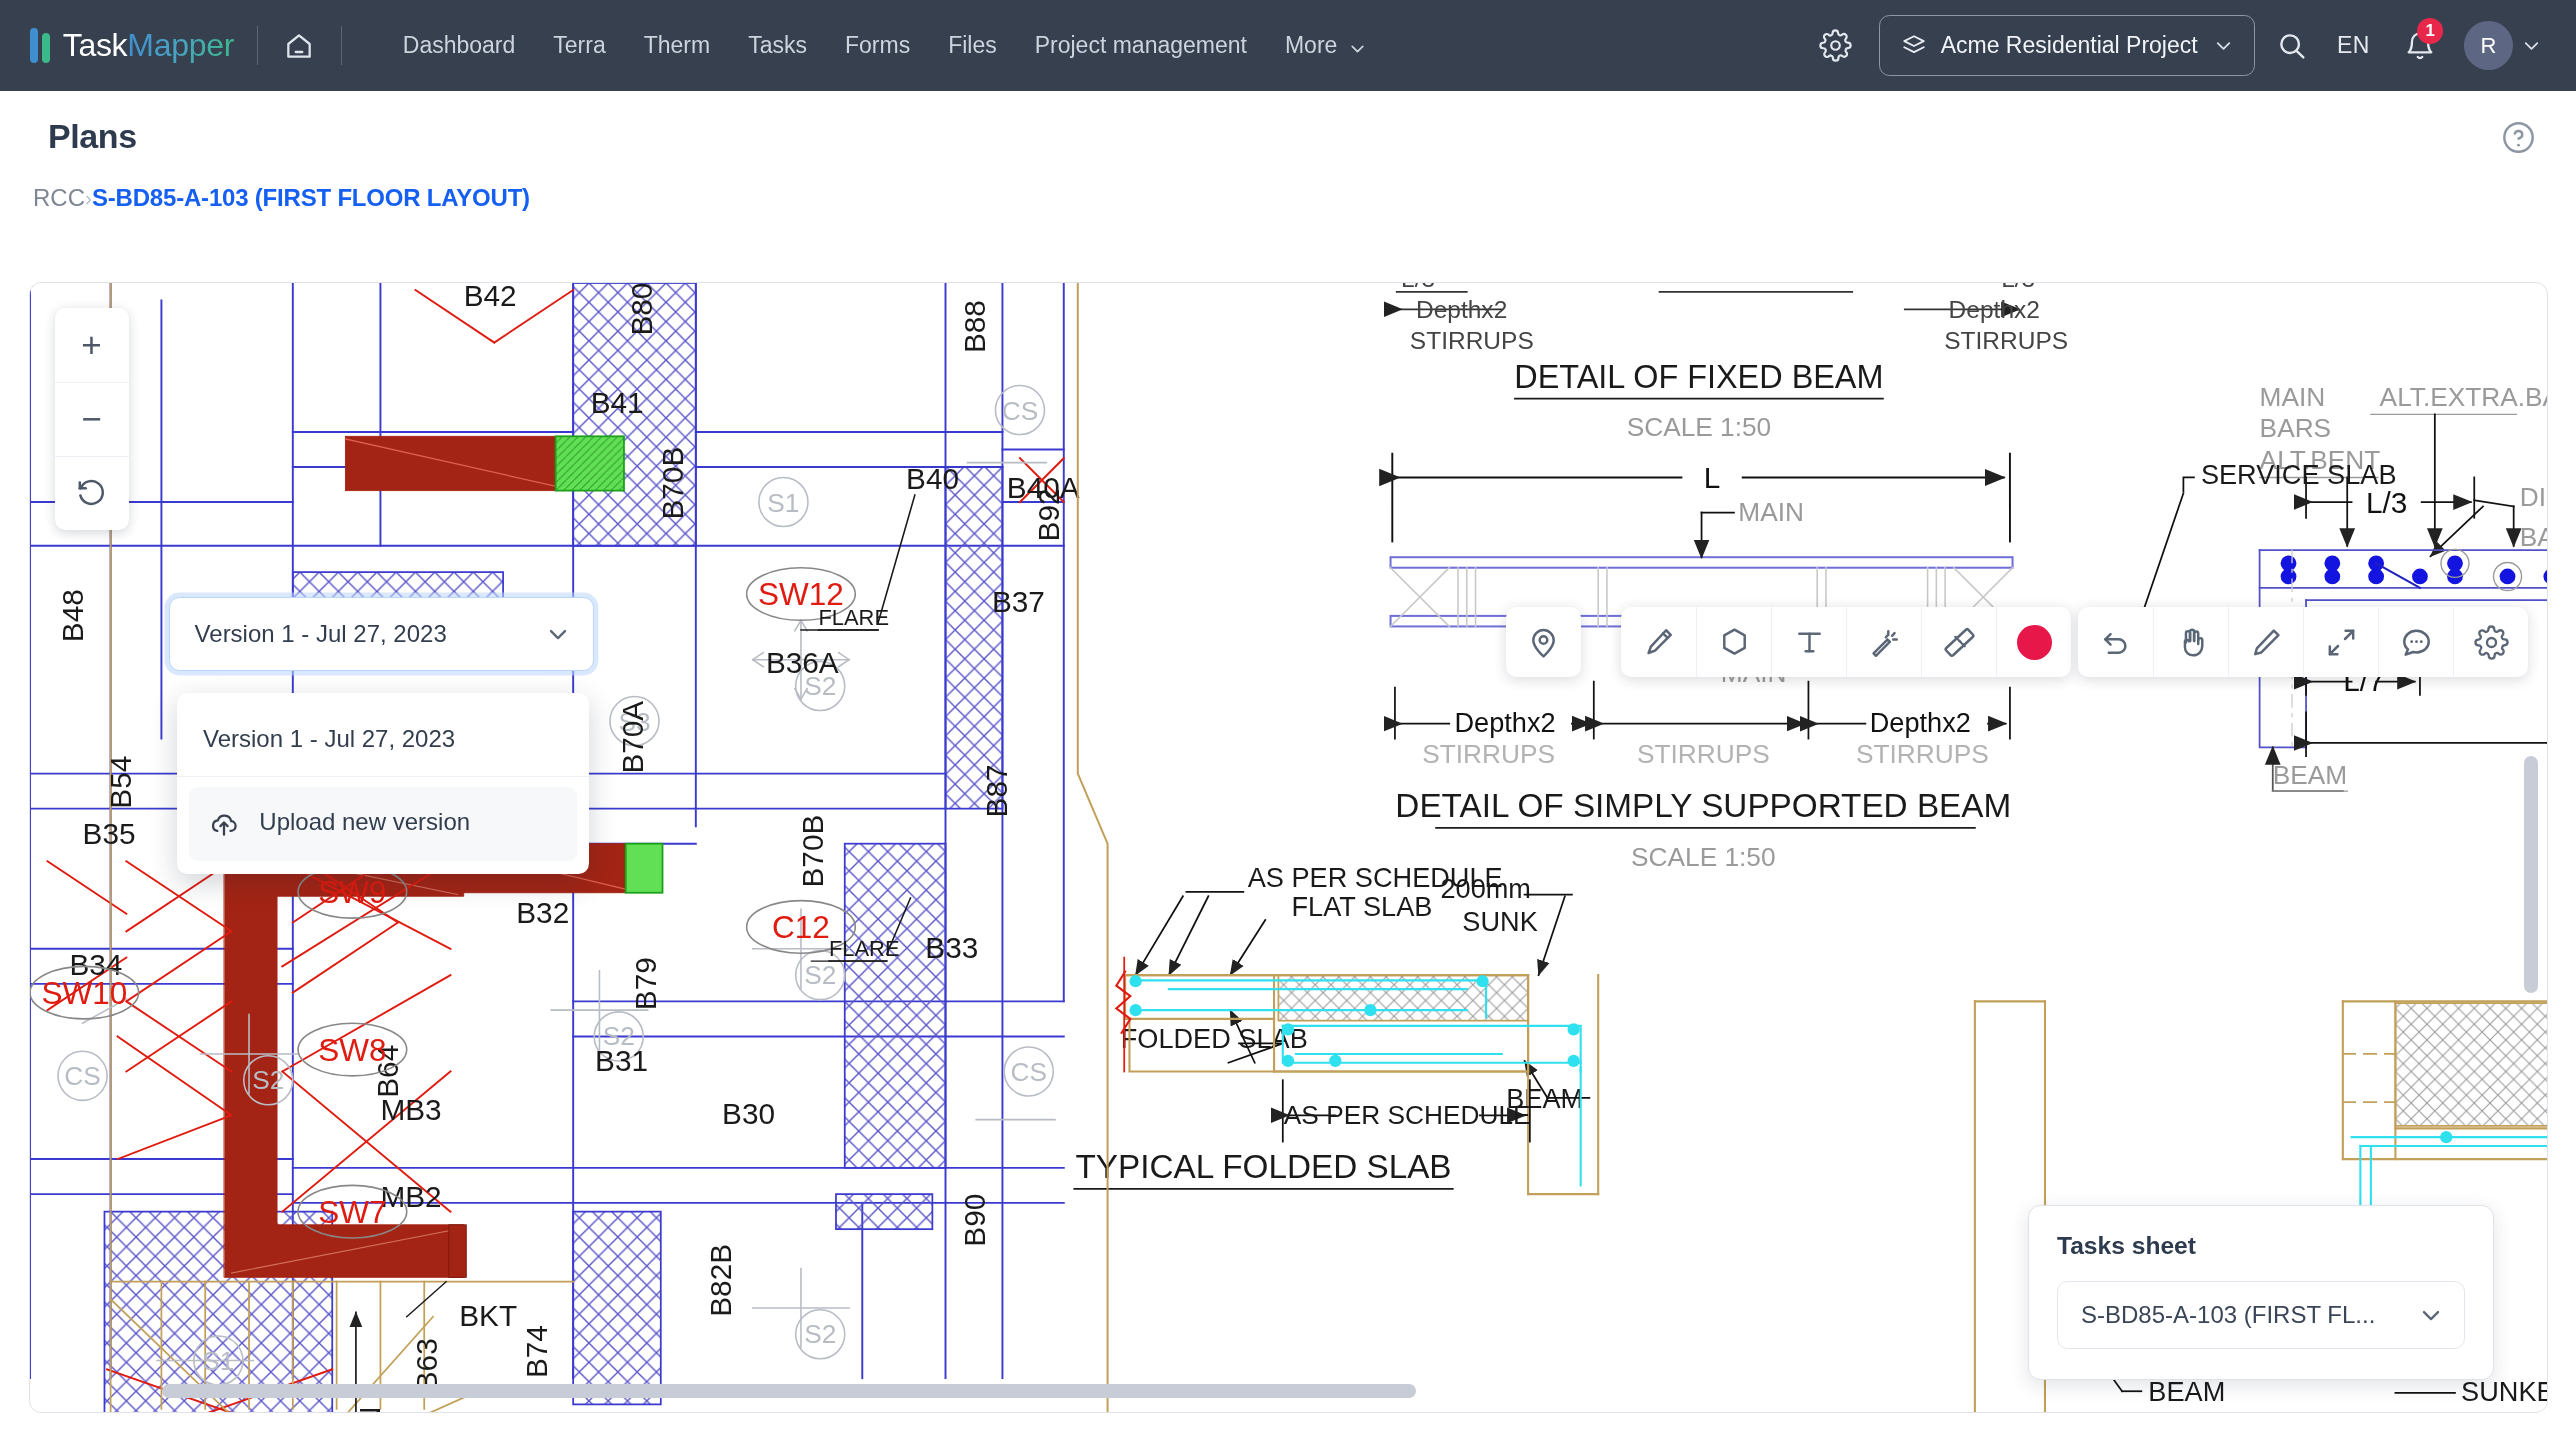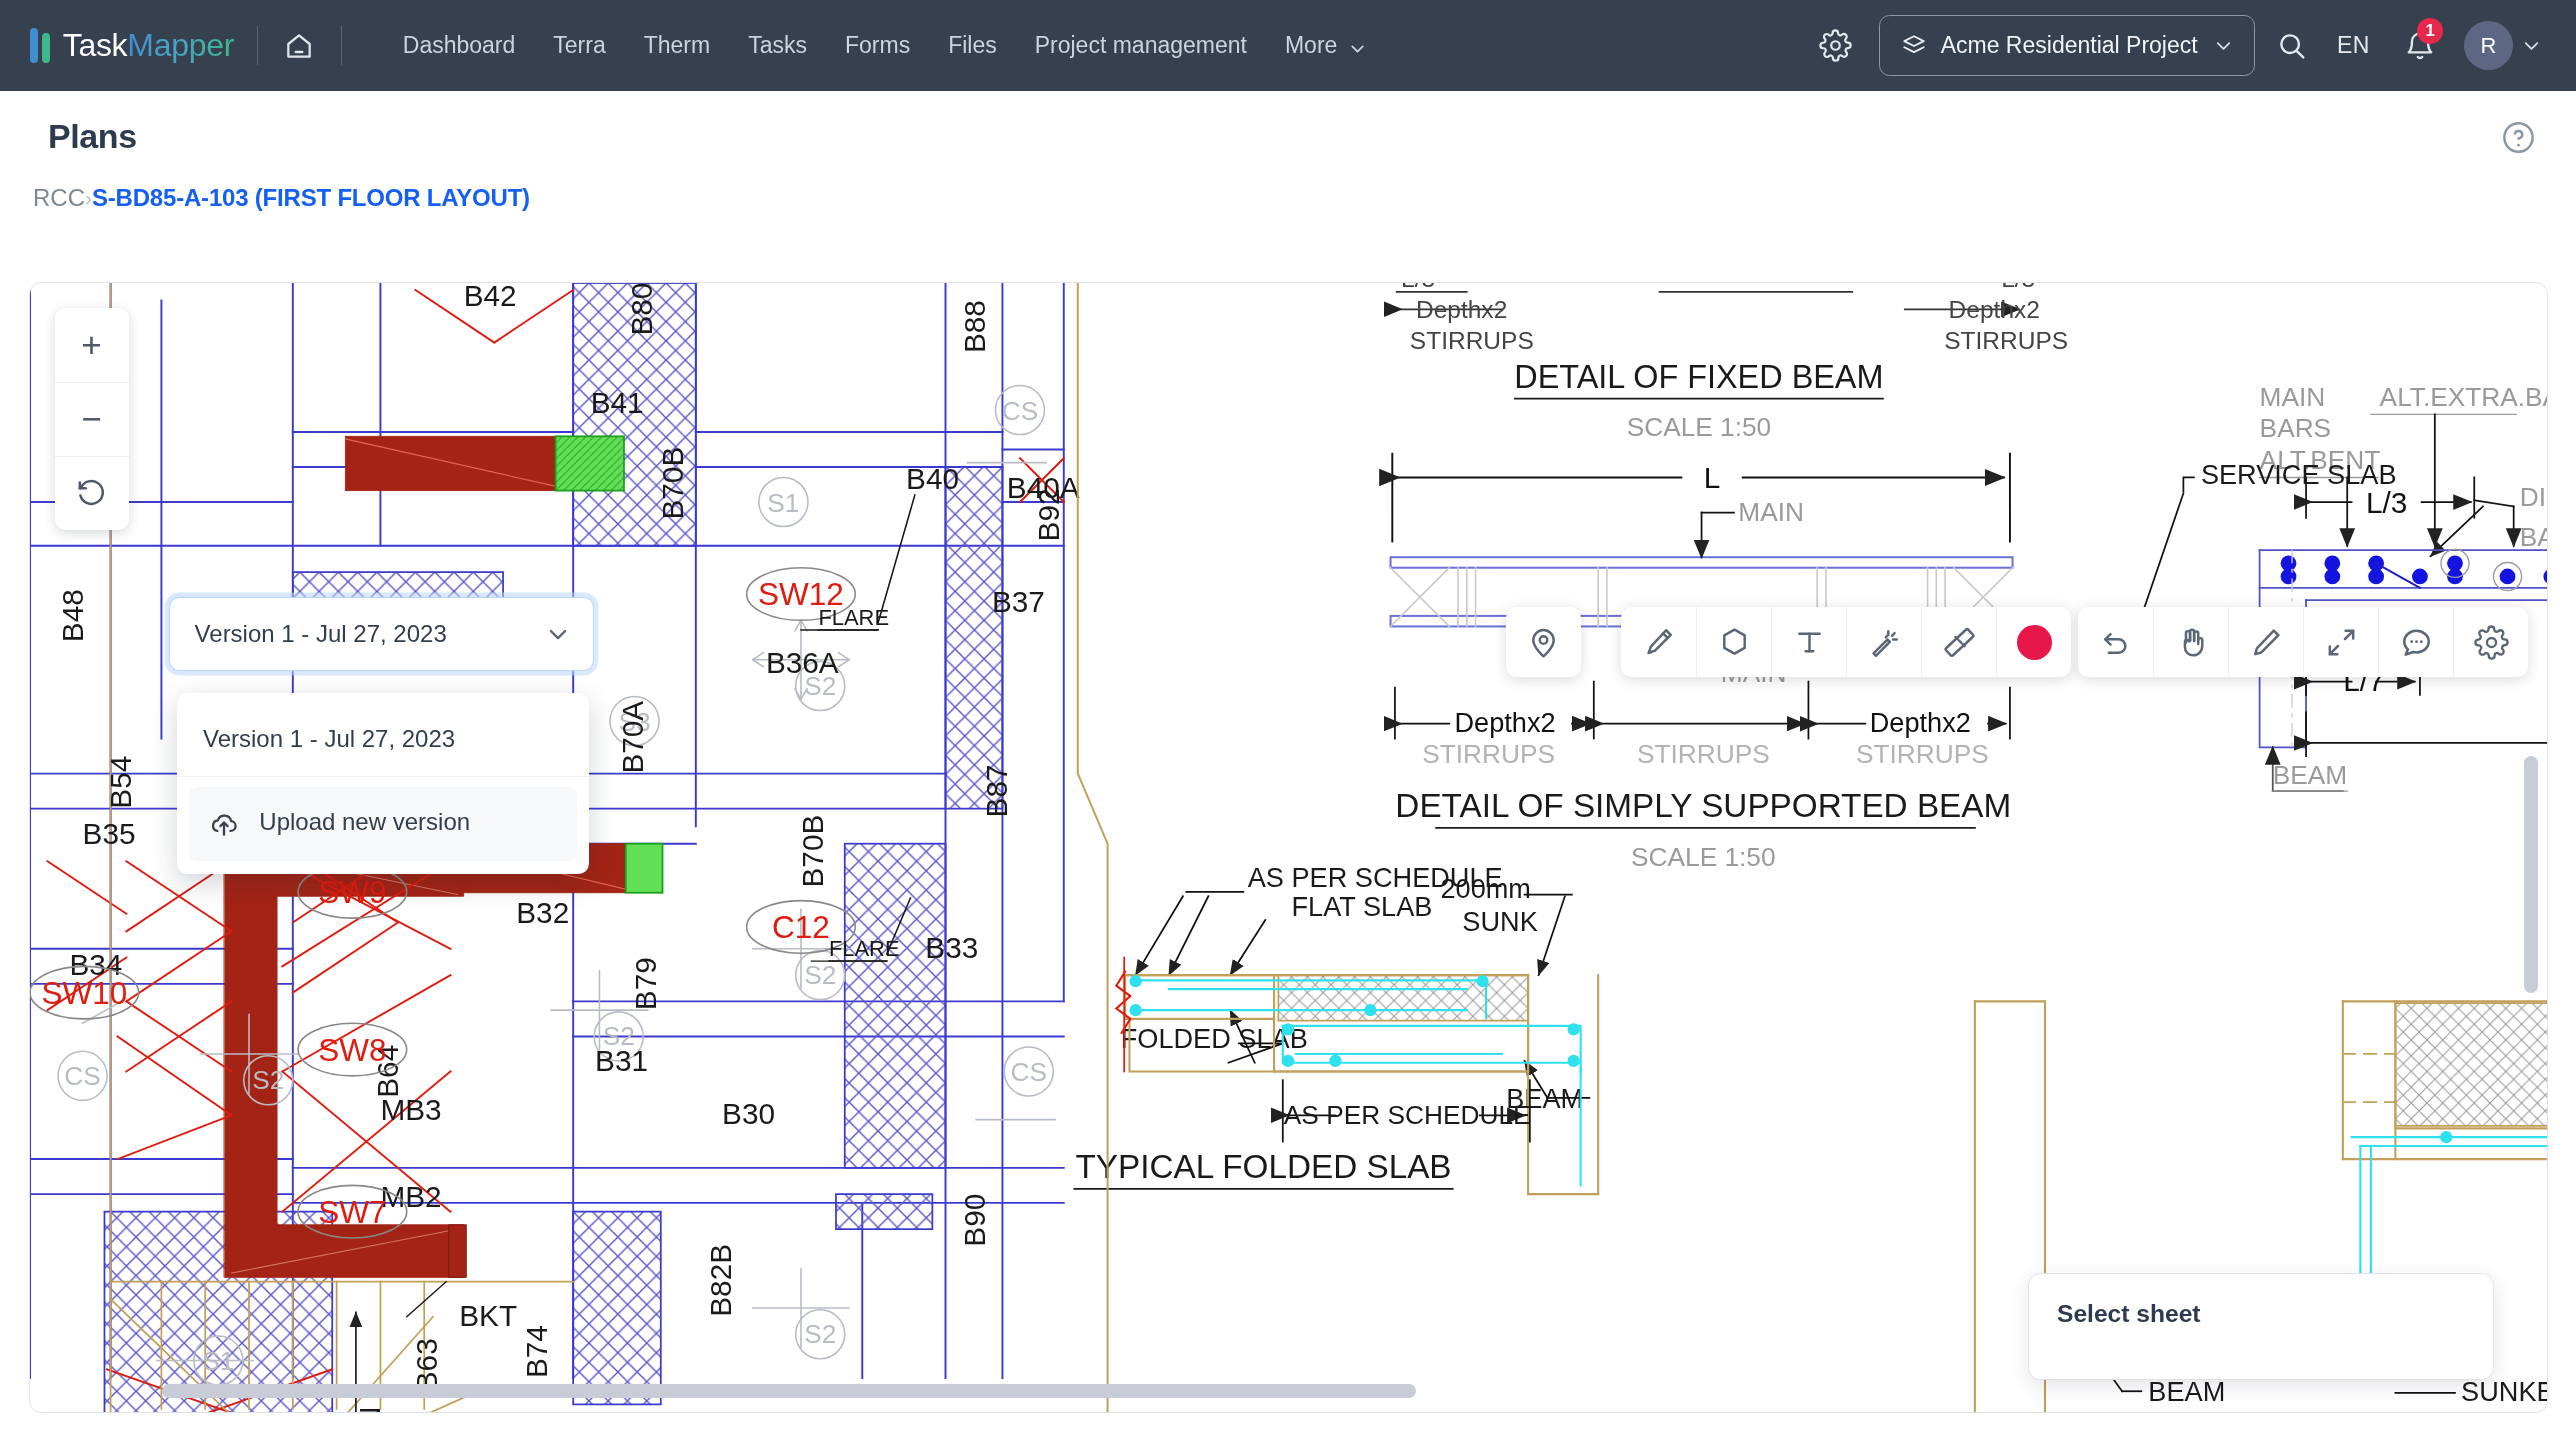--- a/index.html
+++ b/index.html
@@ -906,19 +906,25 @@
       <div class="tbi">
         <svg width="35" height="35" viewBox="0 0 24 24" fill="none" stroke="#5b6676" stroke-width="1.6" stroke-linecap="round" stroke-linejoin="round">
           <circle cx="12" cy="12" r="3.1"></circle>
           <path d="M19.4 15a1.6 1.6 0 0 0 .32 1.77l.06.06a2 2 0 1 1-2.83 2.83l-.06-.06a1.6 1.6 0 0 0-1.77-.32 1.6 1.6 0 0 0-1 1.46V21a2 2 0 1 1-4 0v-.1A1.6 1.6 0 0 0 9.1 19.4a1.6 1.6 0 0 0-1.77.32l-.06.06a2 2 0 1 1-2.83-2.83l.06-.06A1.6 1.6 0 0 0 4.82 15a1.6 1.6 0 0 0-1.46-1H3a2 2 0 1 1 0-4h.1A1.6 1.6 0 0 0 4.6 8.9a1.6 1.6 0 0 0-.32-1.77l-.06-.06a2 2 0 1 1 2.83-2.83l.06.06A1.6 1.6 0 0 0 8.88 4.6 1.6 1.6 0 0 0 9.88 3.14V3a2 2 0 1 1 4 0v.1a1.6 1.6 0 0 0 1 1.46 1.6 1.6 0 0 0 1.77-.32l.06-.06a2 2 0 1 1 2.83 2.83l-.06.06a1.6 1.6 0 0 0-.32 1.77v.02a1.6 1.6 0 0 0 1.46 1H21a2 2 0 1 1 0 4h-.1a1.6 1.6 0 0 0-1.46 1z"></path>
         </svg>
       </div>
     </div>
   </div>
 
   <div class="sheetpanel">
-    <h4>Select sheet</h4>
+    <h4>Tasks sheet</h4>
+    <div class="sheetsel">
+      <span>S-BD85-A-103 (FIRST FL...</span>
+      <svg width="28" height="28" viewBox="0 0 24 24" fill="none" stroke="#5b6676" stroke-width="2" stroke-linecap="round" stroke-linejoin="round">
+          <path d="M6 9.5 12 15.5 18 9.5"></path>
+        </svg>
+    </div>
   </div>
 
   <div class="hscroll"></div>
   <div class="vscroll"></div>
 </div>
 
 
 </body></html>

